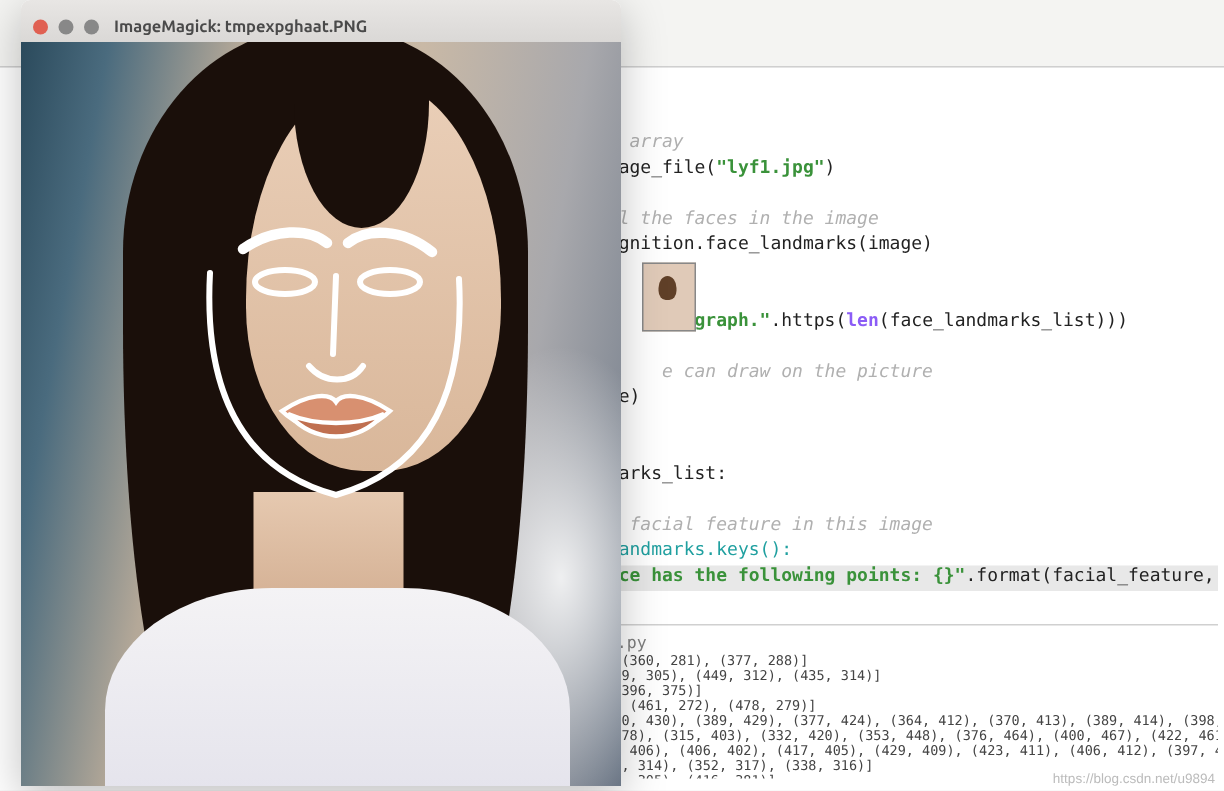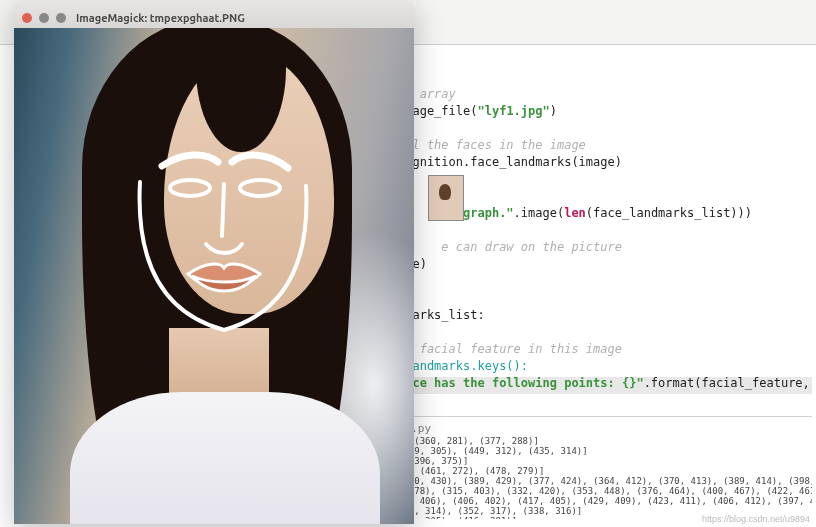--- a/index.html
+++ b/index.html
@@ -4,21 +4,21 @@
 <style>
   html, body { margin:0; padding:0; width:816px; height:527px; overflow:hidden;
     font-family: "DejaVu Sans Mono","Ubuntu Mono",monospace; background:#f0f0ee; }
   .ide { position:absolute; left:0; top:0; width:816px; height:527px; background:#ffffff; }
   .toolbar-bg { position:absolute; left:0; top:0; right:0; height:44px; background:#f4f4f2;
     border-bottom:1px solid #cfcfcf; }
   .code-area { position:absolute; left:398px; top:86px; right:4px; font-size:12px;
     line-height:17px; color:#222; white-space:pre; }
   .code-area .cm { color:#b0b0b0; font-style:italic; }
   .code-area .fn { color:#20a0a0; }
-  .code-area .kw { color:#be185d; font-weight:bold; }
+  .code-area .kw { color:#8b5cf6; font-weight:bold; }
   .code-area .str { color:#3a923a; font-weight:bold; }
   .separator { position:absolute; left:200px; right:4px; height:1px; background:#d0d0d0; }
   .sep1 { top:416px; }
   .output-tab { position:absolute; left:398px; top:422px; font-size:11px; color:#808080; }
   .output-area { position:absolute; left:398px; top:436px; right:4px; bottom:8px;
     font-size:9px; line-height:10px; color:#444; white-space:pre; overflow:hidden; }
   .highlight { background:#e8e8e8; position:absolute; left:380px; right:4px; height:17px; top:377px; }
   .thumb-frame { position:absolute; left:428px; top:175px; width:34px; height:44px; border:1px solid #888;
     background:#e0cab8; }
   .thumb-frame::after { content:""; position:absolute; top:8px; left:10px; width:12px; height:16px;
@@ -63,21 +63,21 @@
   <div class="toolbar-bg"></div>
   <div class="highlight"></div>
 
   <div class="code-area"><span class="cm">py array</span>
 <span>image_file(</span><span class="str">"lyf1.jpg"</span><span>)</span>
 
 <span class="cm">all the faces in the image</span>
 <span>cognition.face_landmarks(image)</span>
 
 
-<span class="str">hi     tograph."</span><span>.image(</span><span class="kw">len</span><span>(face_landmarks_list)))</span>
+<span class="str">hi     tograph."</span><span>.https(</span><span class="kw">len</span><span>(face_landmarks_list)))</span>
 
 <span class="cm">t     e can draw on the picture</span>
 <span>age)</span>
 
 
 <span>dmarks_list:</span>
 
 <span class="cm">ch facial feature in this image</span>
 <span class="fn">_landmarks.keys():</span>
 <span class="str">face has the following points: {}"</span><span>.format(facial_feature, fa</span></div>

